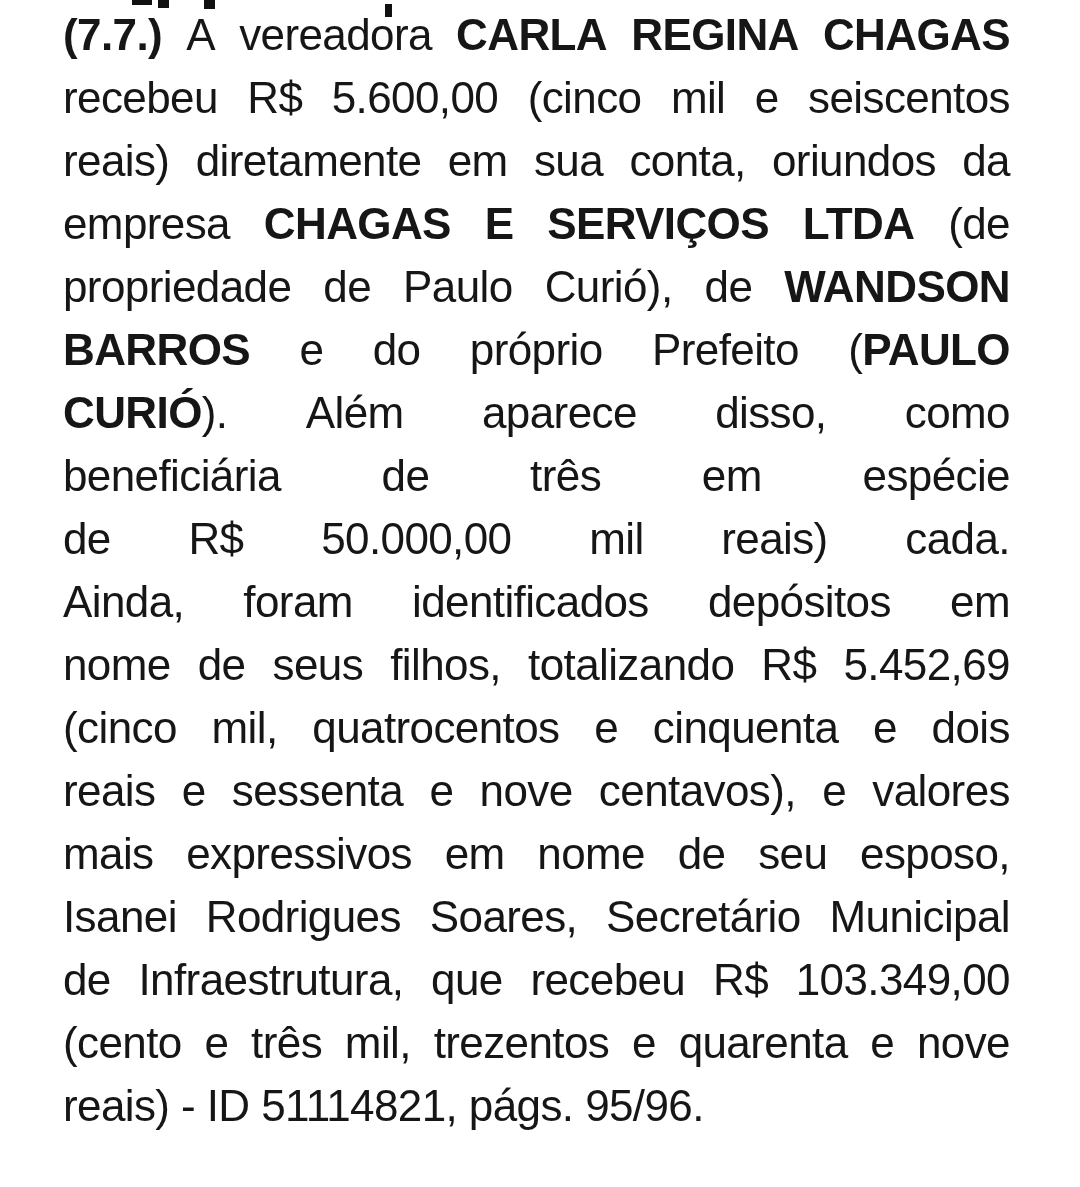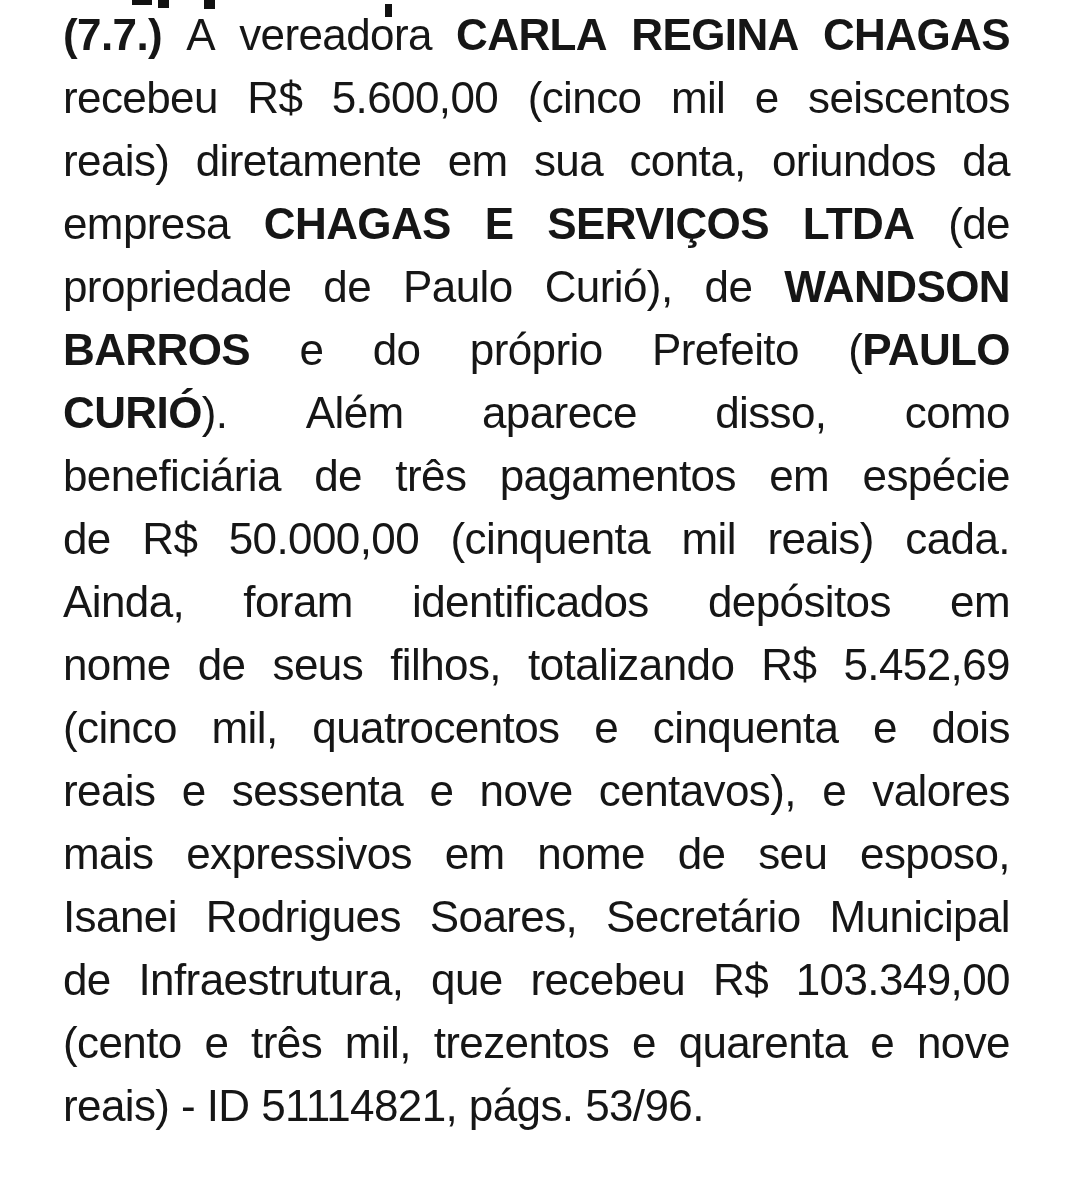--- a/index.html
+++ b/index.html
@@ -53,24 +53,24 @@
 <div class="artifact" id="a4"></div>
 
 <div class="doc-paragraph">
     <div class="line just"><span class="word"><span class="b">(7.7.)</span></span><span class="word"><span>A</span></span><span class="word"><span>vereadora</span></span><span class="word"><span class="b">CARLA</span></span><span class="word"><span class="b">REGINA</span></span><span class="word"><span class="b">CHAGAS</span></span></div>
     <div class="line just"><span class="word"><span>recebeu</span></span><span class="word"><span>R$</span></span><span class="word"><span>5.600,00</span></span><span class="word"><span>(cinco</span></span><span class="word"><span>mil</span></span><span class="word"><span>e</span></span><span class="word"><span>seiscentos</span></span></div>
     <div class="line just"><span class="word"><span>reais)</span></span><span class="word"><span>diretamente</span></span><span class="word"><span>em</span></span><span class="word"><span>sua</span></span><span class="word"><span>conta,</span></span><span class="word"><span>oriundos</span></span><span class="word"><span>da</span></span></div>
     <div class="line just"><span class="word"><span>empresa</span></span><span class="word"><span class="b">CHAGAS</span></span><span class="word"><span class="b">E</span></span><span class="word"><span class="b">SERVIÇOS</span></span><span class="word"><span class="b">LTDA</span></span><span class="word"><span>(de</span></span></div>
     <div class="line just"><span class="word"><span>propriedade</span></span><span class="word"><span>de</span></span><span class="word"><span>Paulo</span></span><span class="word"><span>Curió),</span></span><span class="word"><span>de</span></span><span class="word"><span class="b">WANDSON</span></span></div>
     <div class="line just"><span class="word"><span class="b">BARROS</span></span><span class="word"><span>e</span></span><span class="word"><span>do</span></span><span class="word"><span>próprio</span></span><span class="word"><span>Prefeito</span></span><span class="word"><span>(</span><span class="b">PAULO</span></span></div>
     <div class="line just"><span class="word"><span class="b">CURIÓ</span><span>).</span></span><span class="word"><span>Além</span></span><span class="word"><span>aparece</span></span><span class="word"><span>disso,</span></span><span class="word"><span>como</span></span></div>
-    <div class="line just"><span class="word"><span>beneficiária</span></span><span class="word"><span>de</span></span><span class="word"><span>três</span></span><span class="word"><span>pagamentos</span></span><span class="word"><span>em</span></span><span class="word"><span>espécie</span></span></div>
-    <div class="line just"><span class="word"><span>de</span></span><span class="word"><span>R$</span></span><span class="word"><span>50.000,00</span></span><span class="word"><span>(cinquenta</span></span><span class="word"><span>mil</span></span><span class="word"><span>reais)</span></span><span class="word"><span>cada.</span></span></div>
+    <div class="line just"><span class="word"><span>beneficiária</span></span><span class="word"><span>de</span></span><span class="word"><span>três</span></span><span class="word"><span>em</span></span><span class="word"><span>espécie</span></span></div>
+    <div class="line just"><span class="word"><span>de</span></span><span class="word"><span>R$</span></span><span class="word"><span>50.000,00</span></span><span class="word"><span>mil</span></span><span class="word"><span>reais)</span></span><span class="word"><span>cada.</span></span></div>
     <div class="line just"><span class="word"><span>Ainda,</span></span><span class="word"><span>foram</span></span><span class="word"><span>identificados</span></span><span class="word"><span>depósitos</span></span><span class="word"><span>em</span></span></div>
     <div class="line just"><span class="word"><span>nome</span></span><span class="word"><span>de</span></span><span class="word"><span>seus</span></span><span class="word"><span>filhos,</span></span><span class="word"><span>totalizando</span></span><span class="word"><span>R$</span></span><span class="word"><span>5.452,69</span></span></div>
     <div class="line just"><span class="word"><span>(cinco</span></span><span class="word"><span>mil,</span></span><span class="word"><span>quatrocentos</span></span><span class="word"><span>e</span></span><span class="word"><span>cinquenta</span></span><span class="word"><span>e</span></span><span class="word"><span>dois</span></span></div>
     <div class="line just"><span class="word"><span>reais</span></span><span class="word"><span>e</span></span><span class="word"><span>sessenta</span></span><span class="word"><span>e</span></span><span class="word"><span>nove</span></span><span class="word"><span>centavos),</span></span><span class="word"><span>e</span></span><span class="word"><span>valores</span></span></div>
     <div class="line just"><span class="word"><span>mais</span></span><span class="word"><span>expressivos</span></span><span class="word"><span>em</span></span><span class="word"><span>nome</span></span><span class="word"><span>de</span></span><span class="word"><span>seu</span></span><span class="word"><span>esposo,</span></span></div>
     <div class="line just"><span class="word"><span>Isanei</span></span><span class="word"><span>Rodrigues</span></span><span class="word"><span>Soares,</span></span><span class="word"><span>Secretário</span></span><span class="word"><span>Municipal</span></span></div>
     <div class="line just"><span class="word"><span>de</span></span><span class="word"><span>Infraestrutura,</span></span><span class="word"><span>que</span></span><span class="word"><span>recebeu</span></span><span class="word"><span>R$</span></span><span class="word"><span>103.349,00</span></span></div>
     <div class="line just"><span class="word"><span>(cento</span></span><span class="word"><span>e</span></span><span class="word"><span>três</span></span><span class="word"><span>mil,</span></span><span class="word"><span>trezentos</span></span><span class="word"><span>e</span></span><span class="word"><span>quarenta</span></span><span class="word"><span>e</span></span><span class="word"><span>nove</span></span></div>
-    <div class="line"><span class="word"><span>reais)</span></span> <span class="word"><span>-</span></span> <span class="word"><span>ID</span></span> <span class="word"><span>51114821,</span></span> <span class="word"><span>págs.</span></span> <span class="word"><span>53/96.</span></span></div>
+    <div class="line"><span class="word"><span>reais)</span></span> <span class="word"><span>-</span></span> <span class="word"><span>ID</span></span> <span class="word"><span>51114821,</span></span> <span class="word"><span>págs.</span></span> <span class="word"><span>95/96.</span></span></div>
   </div>
 
 </body></html>

